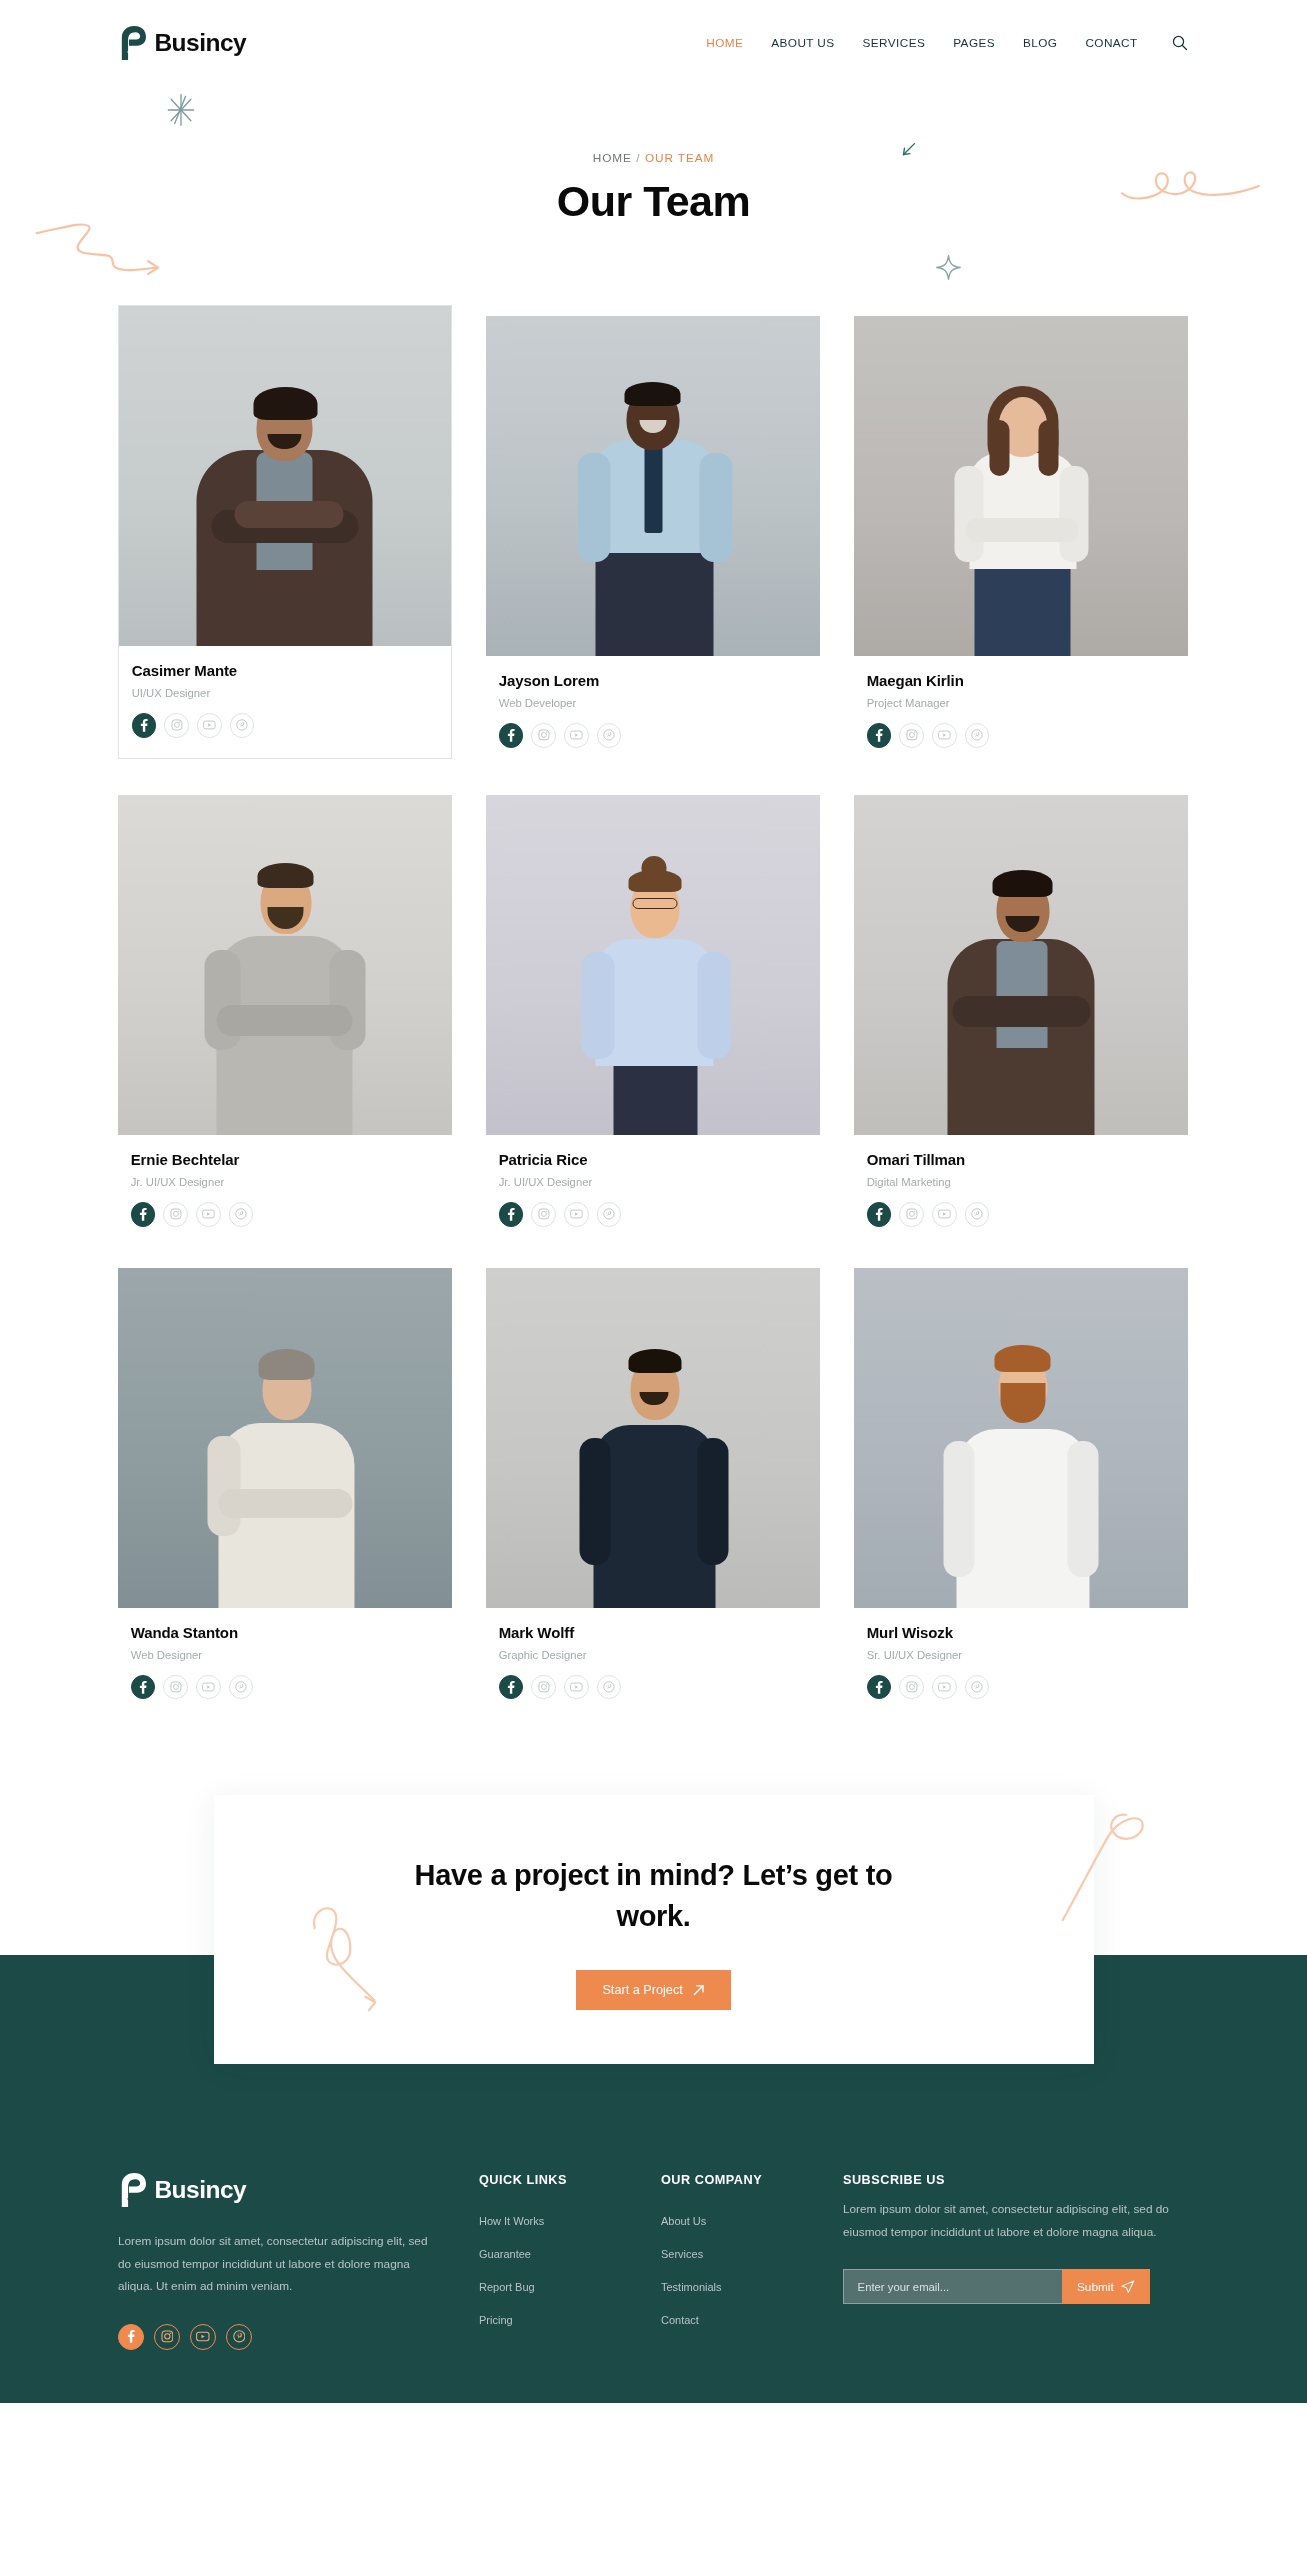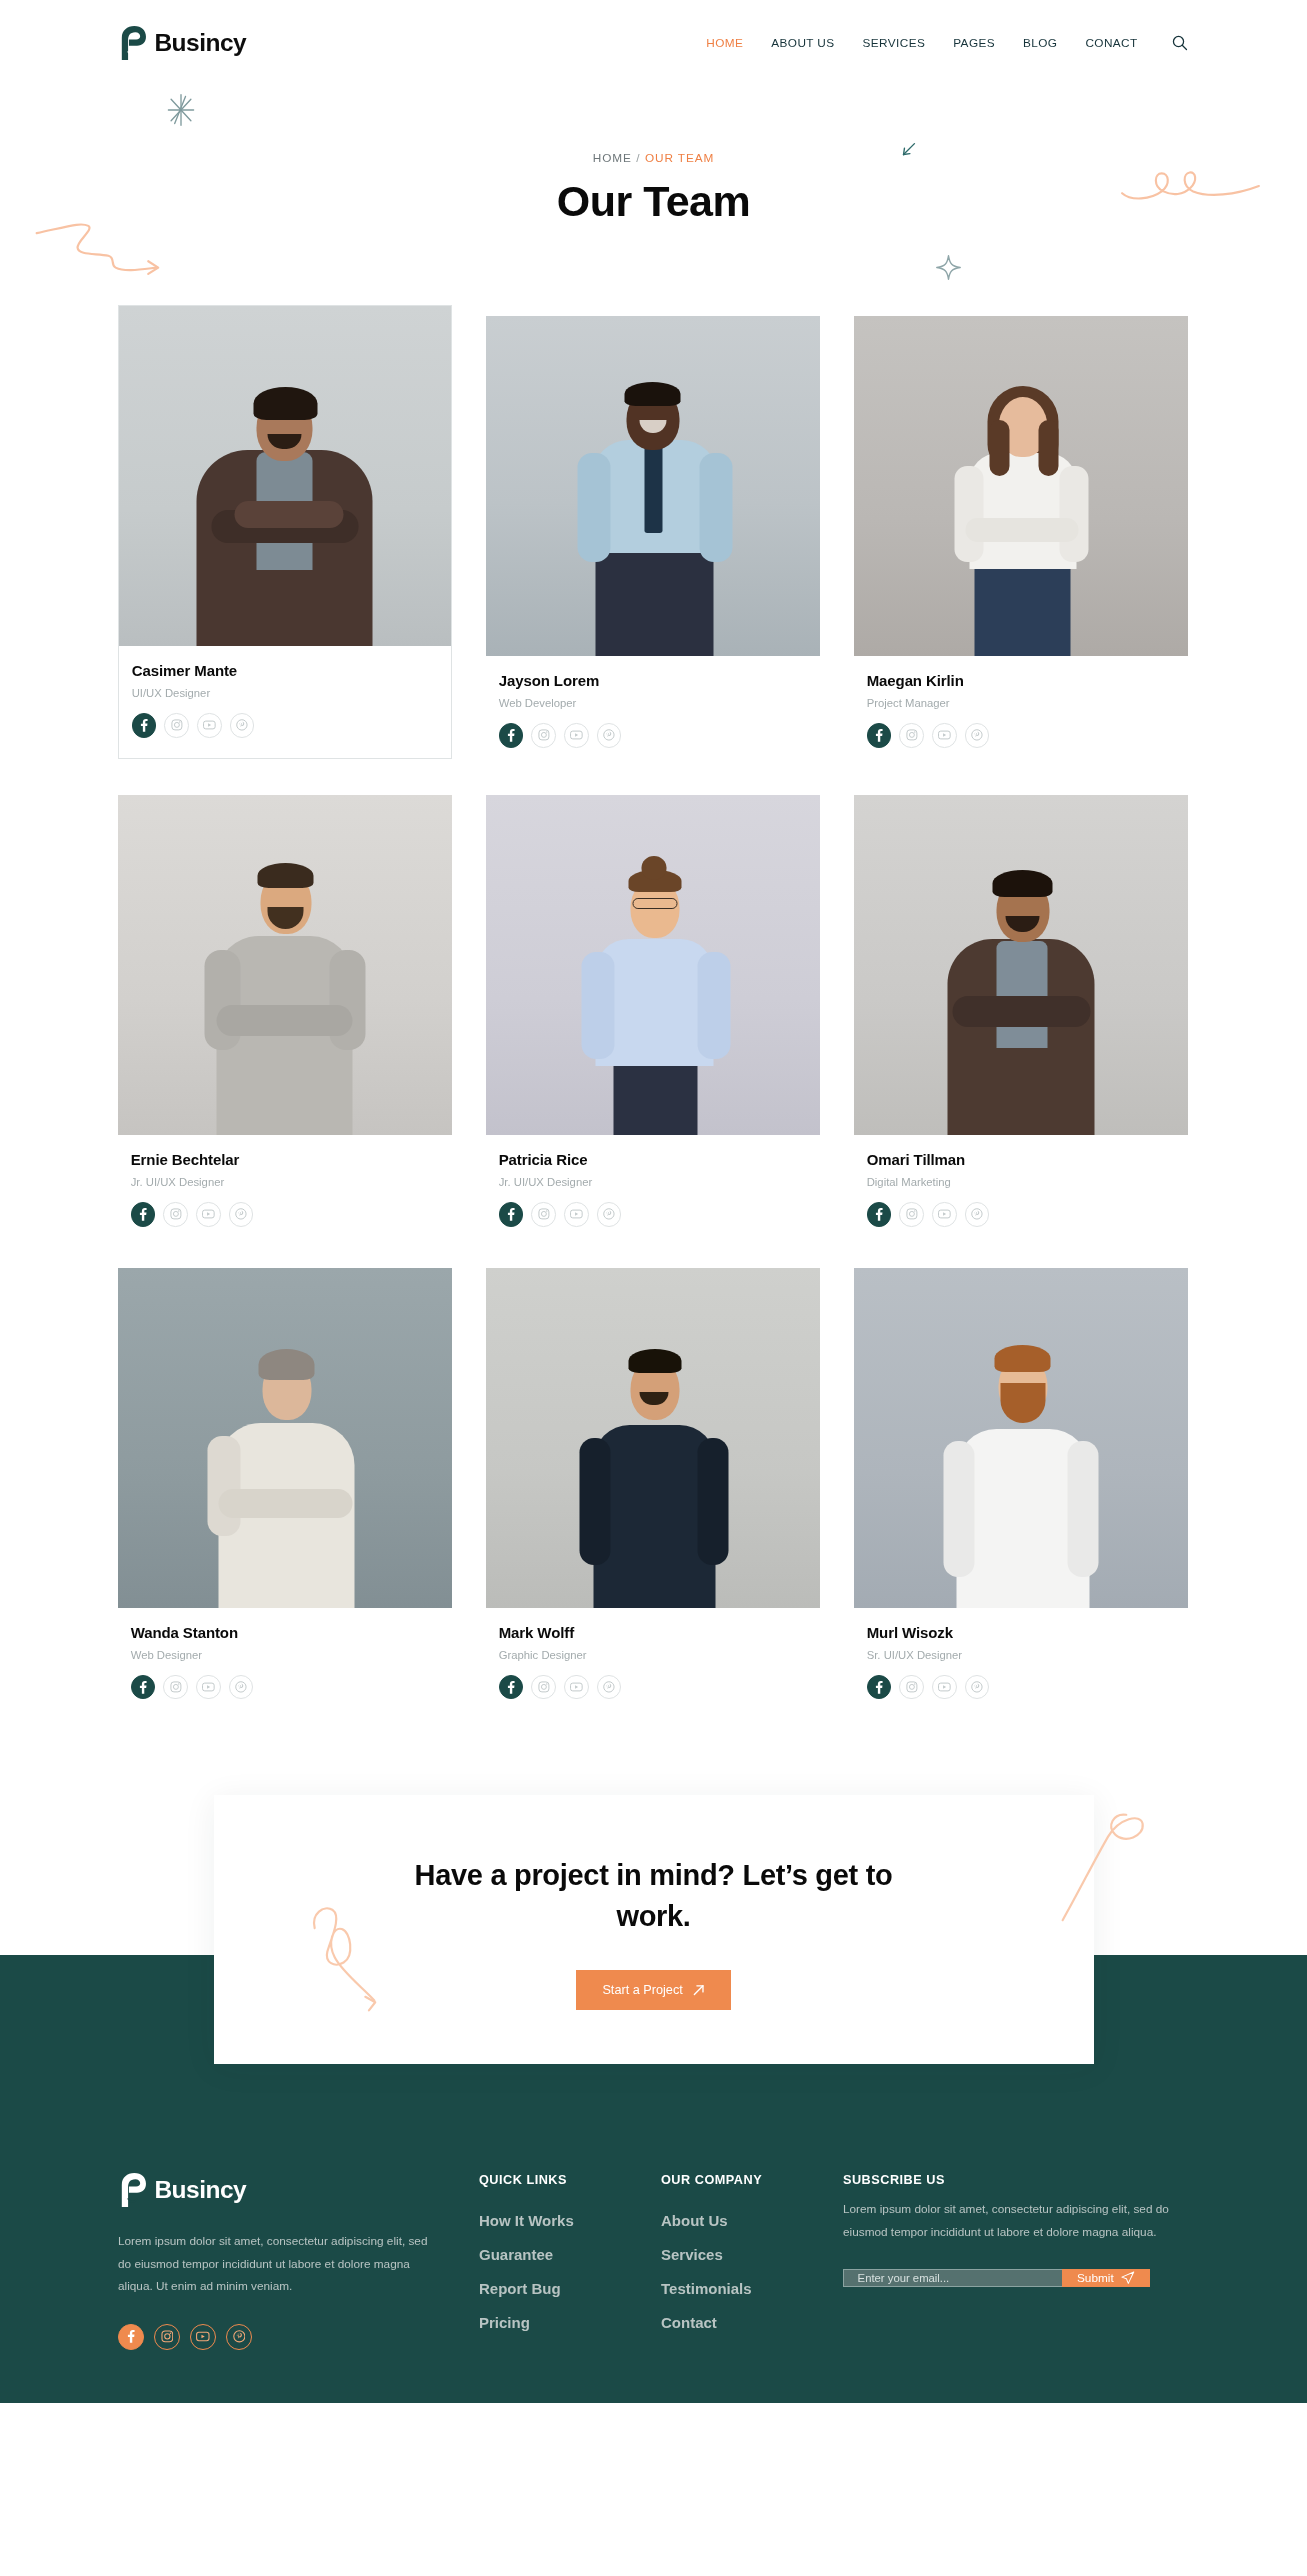--- a/index.html
+++ b/index.html
@@ -232,30 +232,29 @@
     font-size: 12.7px;
     font-weight: bold;
     letter-spacing: 0.5px;
     color: #fff;
     margin-bottom: 25.4px;
   }
   .fcol-sub h4 { margin-bottom: 11.8px; }
   .fcol ul { list-style: none; }
   .fcol ul li { margin-bottom: 17px; }
   .fcol ul li a {
-    font-size: 15px;
+    font-size: 11px;
     color: #b8c4c3;
     text-decoration: none;
-    font-weight: bold;
   }
   .sub-form {
     display: flex;
     margin-top: 22px;
     width: 307px;
-    height: 18px;
+    height: 35px;
   }
   .sub-form input {
     flex: 1;
     background: #55716f;
     border: 0.9px solid #8ba3a1;
     border-right: none;
     padding: 0 13.6px;
     font-size: 11.3px;
     color: #fff;
     font-family: inherit;

